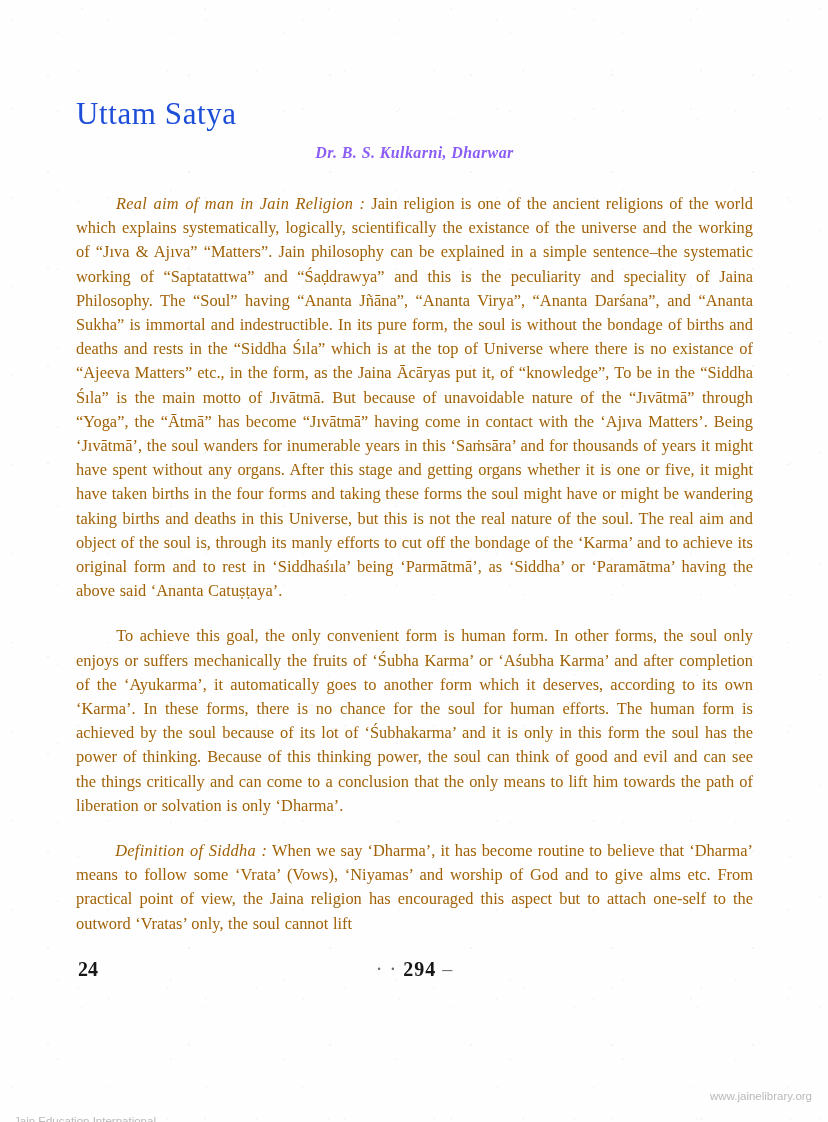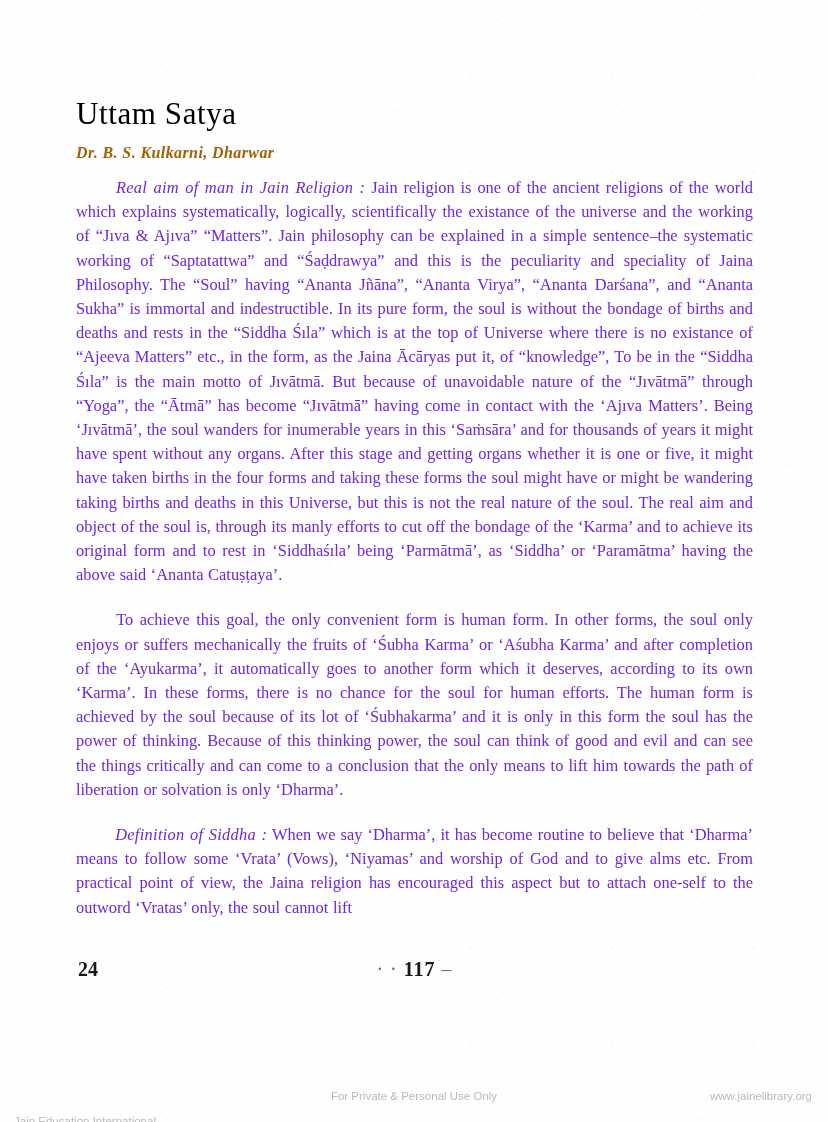--- a/index.html
+++ b/index.html
@@ -53,52 +53,52 @@
     margin: 0;
     padding: 0;
     position: absolute;
     left: 0;
     top: 98px;
     font-family: "Liberation Serif", "DejaVu Serif", serif;
     font-size: 31px;
     font-weight: 400;
     letter-spacing: 0.6px;
     line-height: 1;
-    color: #000000;
+    color: #1d4ed8;
   }
 
   
   .byline {
     position: absolute;
     right: 0;
     top: 144px;
     width: 677px;
-    text-align: left;
+    text-align: center;
     font-size: 16px;
     font-style: italic;
     font-weight: bold;
     letter-spacing: 0.4px;
-    color: #a16207;
+    color: #8b5cf6;
   }
 
   
   .body-text {
     position: absolute;
     left: 0;
     top: 176px;
     width: 677px;
   }
 
   .para {
-    margin: 0 0 0 0;
+    margin: 16px 0 0 0;
     font-size: 16.4px;
     line-height: 24.2px;
     text-align: justify;
     text-justify: inter-word;
-    color: #6d28d9;
+    color: #a16207;
     word-spacing: 0.5px;
   }
 
   .para + .para {
     margin-top: 21px;
   }
 
   .para .lead {
     font-style: italic;
     font-weight: 400;
@@ -198,26 +198,25 @@
       <p class="para indent">
         <span class="lead">Definition of Siddha :</span><span>  When we say ‘Dharma’, it  has become routine to believe that ‘Dharma’ means to  follow some  ‘Vrata’ (Vows),  ‘Niyamas’ and  worship of God and to give alms etc.  From practical  point of view,  the Jaina  religion has encouraged this  aspect  but to  attach one-self to  the outword  ‘Vratas’ only,  the  soul  cannot lift</span>
       </p>
 
     </div>
 
     <div class="folio">
       <span class="folio-left">24</span>
       <span class="folio-center">
         <span class="dots">· ·</span>
-        <span>117</span>
+        <span>294</span>
         <span class="dots">–</span>
       </span>
     </div>
 
   </div>
 
   <div class="footer">
     <span class="footer-left">Jain Education International</span>
-    <span class="footer-center">For Private &amp; Personal Use Only</span>
     <span class="footer-right">www.jainelibrary.org</span>
   </div>
 
 </div>
 
 </body></html>

